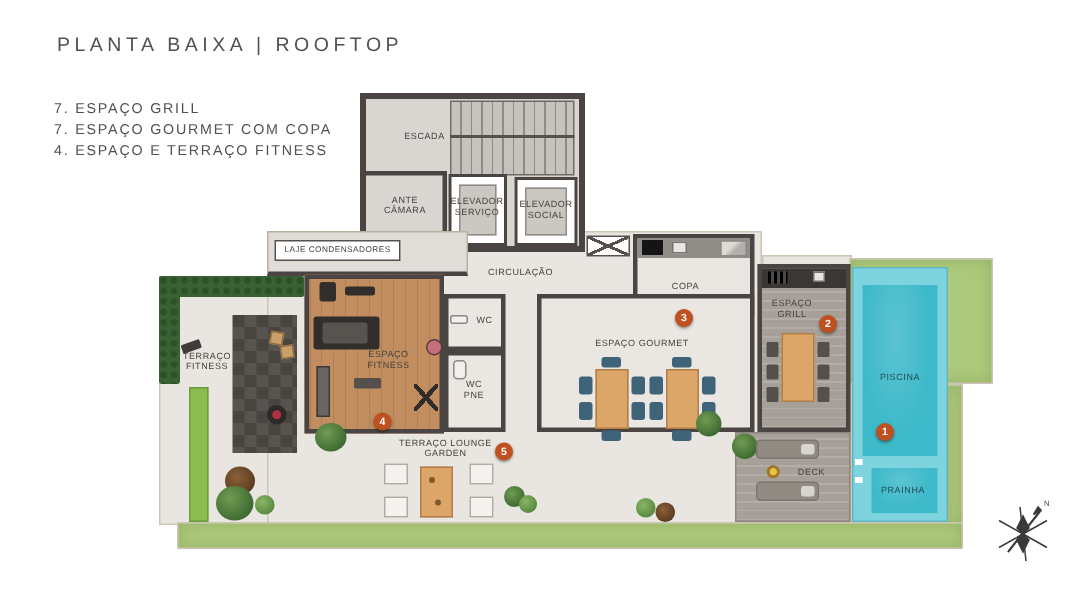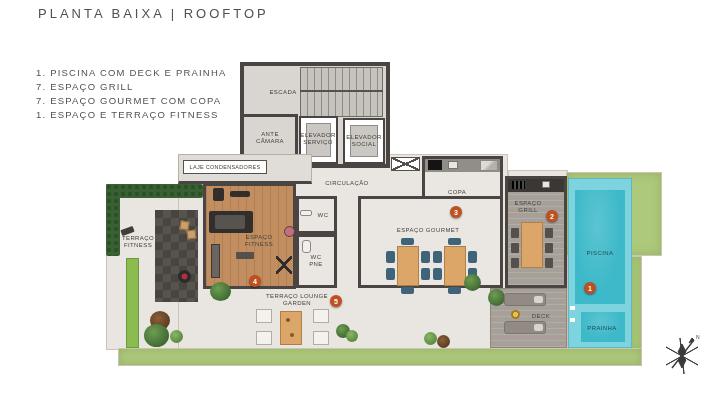--- a/index.html
+++ b/index.html
@@ -1,19 +1,19 @@
 <!DOCTYPE html>
 <html><head>
 <meta charset="utf-8">
 <style>
   html,body{margin:0;padding:0;background:#ffffff;}
   .page{position:relative;width:720px;height:403px;background:#ffffff;overflow:hidden;
         font-family:"Liberation Sans",sans-serif;}
   .abs{position:absolute;box-sizing:border-box;}
-  .title{position:absolute;left:38px;top:6px;font-size:13px;letter-spacing:3px;color:#55504b;}
+  .title{position:absolute;left:38px;top:22px;font-size:13px;letter-spacing:3px;color:#55504b;}
   .legend{position:absolute;left:36px;top:66px;font-size:9.5px;letter-spacing:1.2px;color:#55504b;line-height:14px;}
   .slab{background:#e9e6e1;border:1px solid #cdc4b6;}
   .pale{background:#eae7e2;}
   .grass{background:#adc97c;border:1px solid #cdc4b6;box-shadow:inset 0 0 10px rgba(110,140,60,.38);}
   .planter{background:#8cbc50;border:1px solid #6a9b3e;}
   .room{border:3px solid #4a4542;}
   .wood{background:#c28e60;background-image:repeating-linear-gradient(90deg,rgba(0,0,0,.10) 0 1px,transparent 1px 8px);}
   .deckwood{background:#a6a099;background-image:repeating-linear-gradient(0deg,rgba(255,255,255,.14) 0 1px,transparent 1px 6px);}
   .tiles{background:conic-gradient(#57534f 0 90deg,#48443f 0 180deg,#57534f 0 270deg,#48443f 0);background-size:16px 16px;}
   .hedge{background-color:#3a6134;background-image:radial-gradient(circle at 3px 3px,#2c5128 2px,transparent 2.6px);background-size:7px 7px;border-radius:2px;}
@@ -51,24 +51,23 @@
   .gym{background:#312e2c;border-radius:2px;}
 </style>
 </head>
 <body>
 
 <div class="page">
 
   <div class="title">PLANTA BAIXA | ROOFTOP</div>
 
   <div class="legend">
-    <div>1. PISCINA COM DECK E PRAINHA</div>
     <div>7. ESPAÇO GRILL</div>
     <div>7. ESPAÇO GOURMET COM COPA</div>
-    <div>1. ESPAÇO E TERRAÇO FITNESS</div>
+    <div>4. ESPAÇO E TERRAÇO FITNESS</div>
   </div>
 
   <div class="abs" style="left:0;top:0;width:720px;height:403px;">
 
     <div class="abs slab" style="left:106px;top:184px;width:97px;height:166px;"></div>
     <div class="abs slab" style="left:178px;top:154px;width:330px;height:196px;"></div>
     <div class="abs slab" style="left:508px;top:170px;width:60px;height:180px;"></div>
 
     <div class="abs grass" style="left:566px;top:172px;width:96px;height:84px;"></div>
     <div class="abs grass" style="left:630px;top:256px;width:12px;height:94px;"></div>

